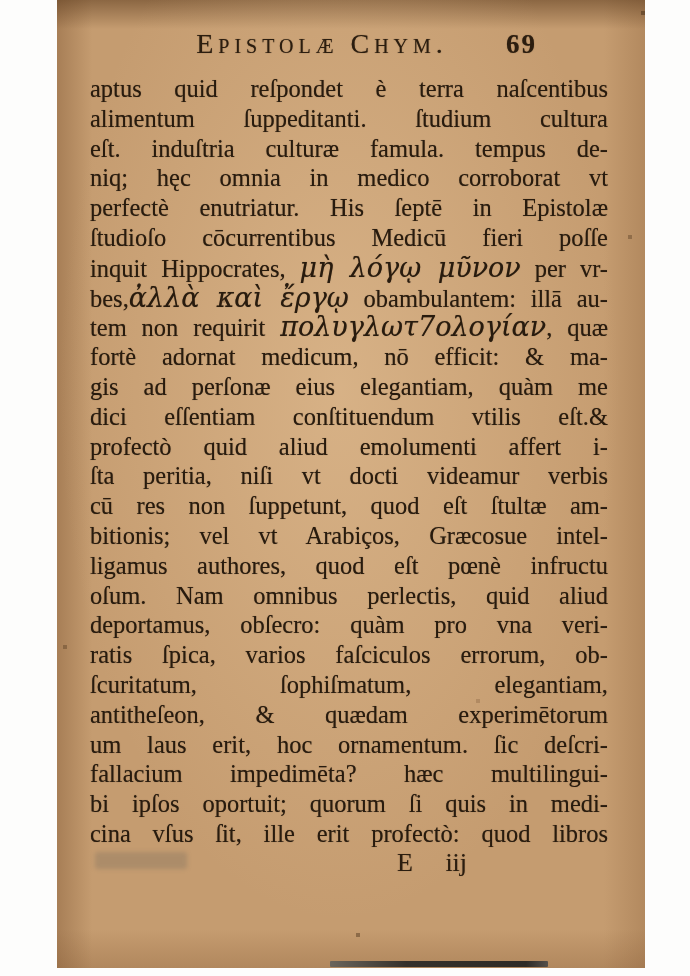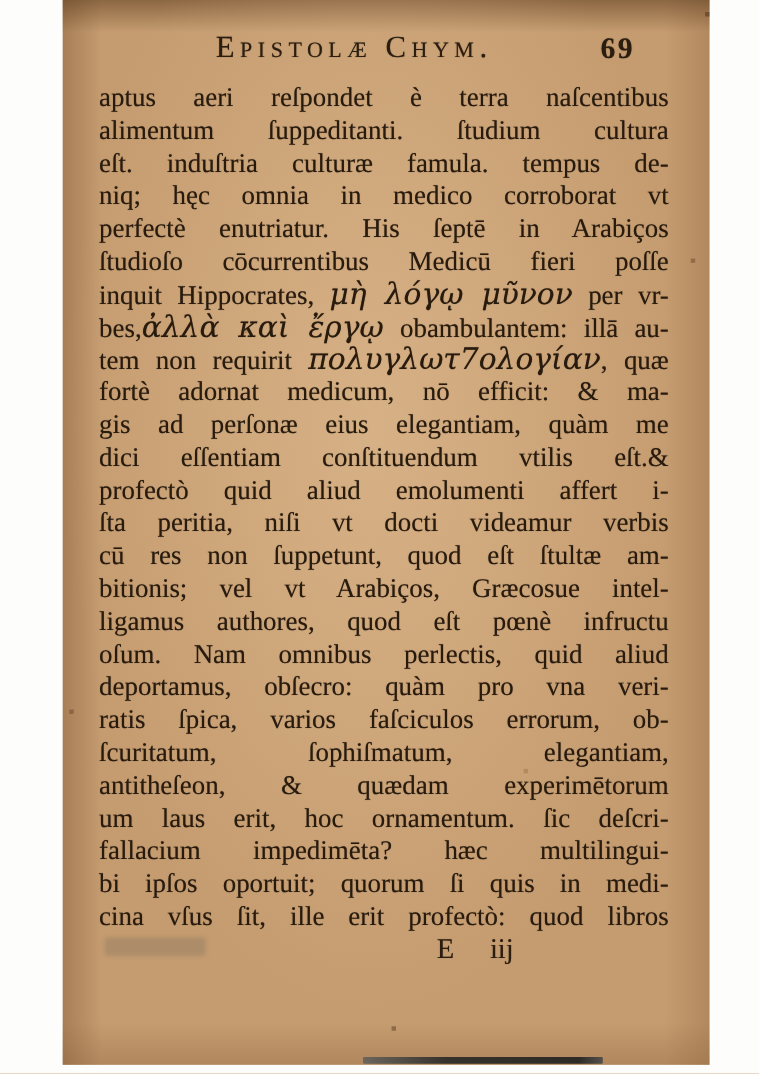--- a/index.html
+++ b/index.html
@@ -20,21 +20,20 @@
       linear-gradient(to top, rgba(125,82,45,0.28), rgba(125,82,45,0) 4%),
       linear-gradient(to right, rgba(98,58,26,0.30), rgba(98,58,26,0) 6%),
       linear-gradient(to left, rgba(130,88,50,0.28), rgba(130,88,50,0) 7%);
     background-color: #c59c70;
   }
   .header-row {
     position: absolute;
     top: 28px; left: 0; width: 588px;
     height: 32px;
     color: #2b1d0f;
-    padding-left: 40px;
   }
   .header-title {
     position: absolute;
     left: 65px; width: 400px;
     text-align: center;
     font-variant: small-caps;
     font-size: 28px;
     letter-spacing: 5px;
     text-shadow: 0 0 1px rgba(43,29,15,0.55);
   }
@@ -110,25 +109,25 @@
 <body>
 
 <div class="paper">
 
   <div class="header-row">
     <div class="header-title">Epistolæ Chym.</div>
     <div class="page-number">69</div>
   </div>
 
   <div class="body-text">
-      <div class="line"><span class="latin">aptus aeri reſpondet è terra naſcentibus</span></div>
+      <div class="line"><span class="latin">aptus quid reſpondet è terra naſcentibus</span></div>
       <div class="line"><span class="latin">alimentum ſuppeditanti. ſtudium cultura</span></div>
       <div class="line"><span class="latin">eſt. induſtria culturæ famula. tempus de-</span></div>
       <div class="line"><span class="latin">niq; hęc omnia in medico corroborat vt</span></div>
-      <div class="line"><span class="latin">perfectè enutriatur. His ſeptē in Arabiços</span></div>
+      <div class="line"><span class="latin">perfectè enutriatur. His ſeptē in Epistolæ</span></div>
       <div class="line"><span class="latin">ſtudioſo cōcurrentibus Medicū fieri poſſe</span></div>
       <div class="line"><span class="latin">inquit Hippocrates, </span><span class="greek">μὴ λόγῳ μῦνον</span><span class="latin"> per vr-</span></div>
       <div class="line"><span class="latin">bes,</span><span class="greek">ἀλλὰ καὶ ἔργῳ</span><span class="latin"> obambulantem: illā au-</span></div>
       <div class="line"><span class="latin">tem non requirit </span><span class="greek">πολυγλωτ7ολογίαν</span><span class="latin">, quæ</span></div>
       <div class="line"><span class="latin">fortè adornat medicum, nō efficit: &amp; ma-</span></div>
       <div class="line"><span class="latin">gis ad perſonæ eius elegantiam, quàm me</span></div>
       <div class="line"><span class="latin">dici eſſentiam conſtituendum vtilis eſt.&amp;</span></div>
       <div class="line"><span class="latin">profectò quid aliud emolumenti affert i-</span></div>
       <div class="line"><span class="latin">ſta peritia, niſi vt docti videamur verbis</span></div>
       <div class="line"><span class="latin">cū res non ſuppetunt, quod eſt ſtultæ am-</span></div>

